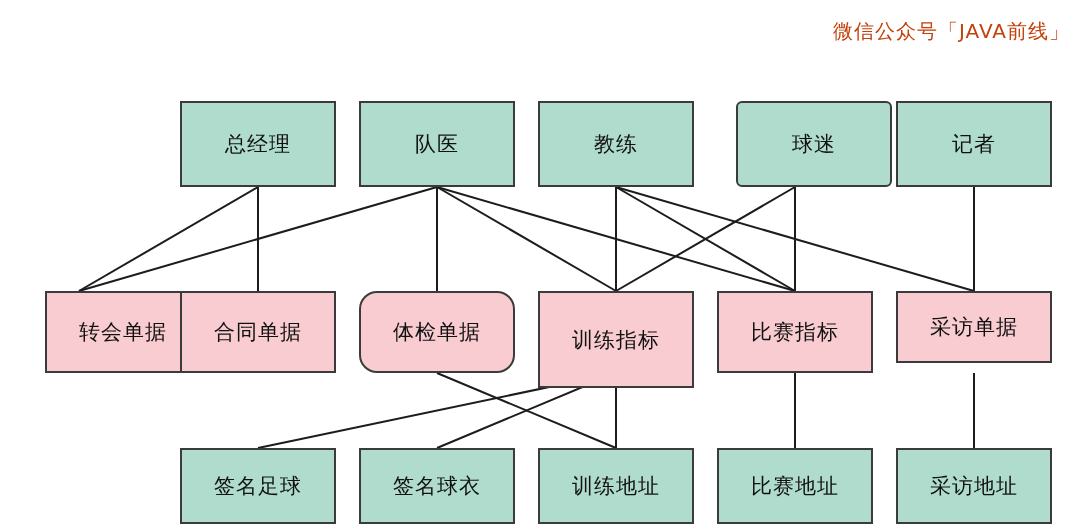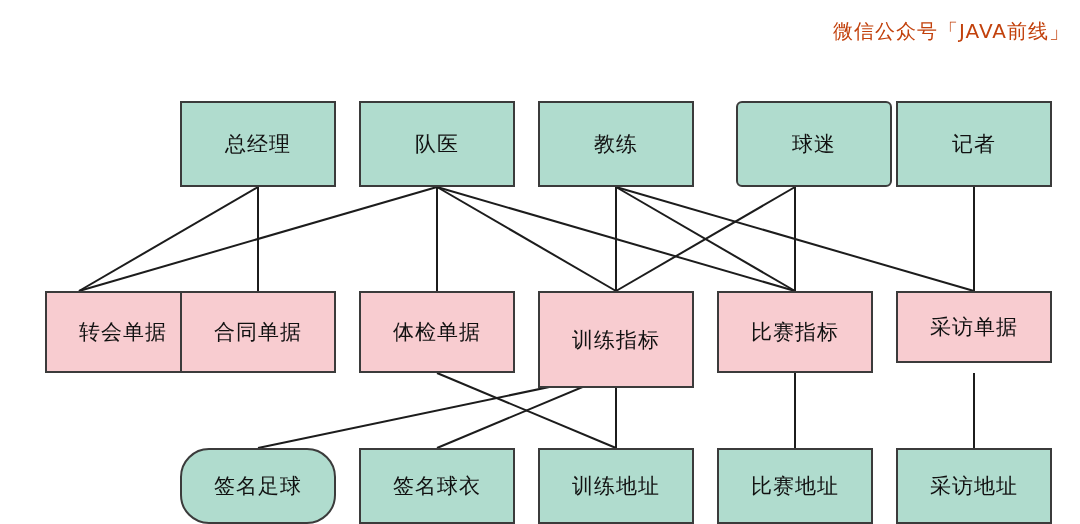--- a/index.html
+++ b/index.html
@@ -95,33 +95,33 @@
       </div>
       <div class="node green" style="left: 896px; top: 101px; width: 156px; height: 86px;">
         <span>记者</span>
       </div>
       <div class="node pink" style="left: 1px; top: 291px; width: 156px; height: 82px; margin-left: 44px;">
         <span>转会单据</span>
       </div>
       <div class="node pink" style="left: 180px; top: 291px; width: 156px; height: 82px;">
         <span>合同单据</span>
       </div>
-      <div class="node pink" style="left: 359px; top: 291px; width: 156px; height: 82px;">
+      <div class="node pink" style="left: 359px; top: 291px; width: 156px; height: 82px; border-radius: 18px;">
         <span>体检单据</span>
       </div>
       <div class="node pink" style="left: 538px; top: 291px; width: 156px; height: 97px;">
         <span>训练指标</span>
       </div>
       <div class="node pink" style="left: 717px; top: 291px; width: 156px; height: 82px;">
         <span>比赛指标</span>
       </div>
       <div class="node pink" style="left: 896px; top: 291px; width: 156px; height: 72px;">
         <span>采访单据</span>
       </div>
-      <div class="node green" style="left: 180px; top: 448px; width: 156px; height: 76px; border-radius: 29px;">
+      <div class="node green" style="left: 180px; top: 448px; width: 156px; height: 76px;">
         <span>签名足球</span>
       </div>
       <div class="node green" style="left: 359px; top: 448px; width: 156px; height: 76px;">
         <span>签名球衣</span>
       </div>
       <div class="node green" style="left: 538px; top: 448px; width: 156px; height: 76px;">
         <span>训练地址</span>
       </div>
       <div class="node green" style="left: 717px; top: 448px; width: 156px; height: 76px; align-items: center;">
         <span>比赛地址</span>

